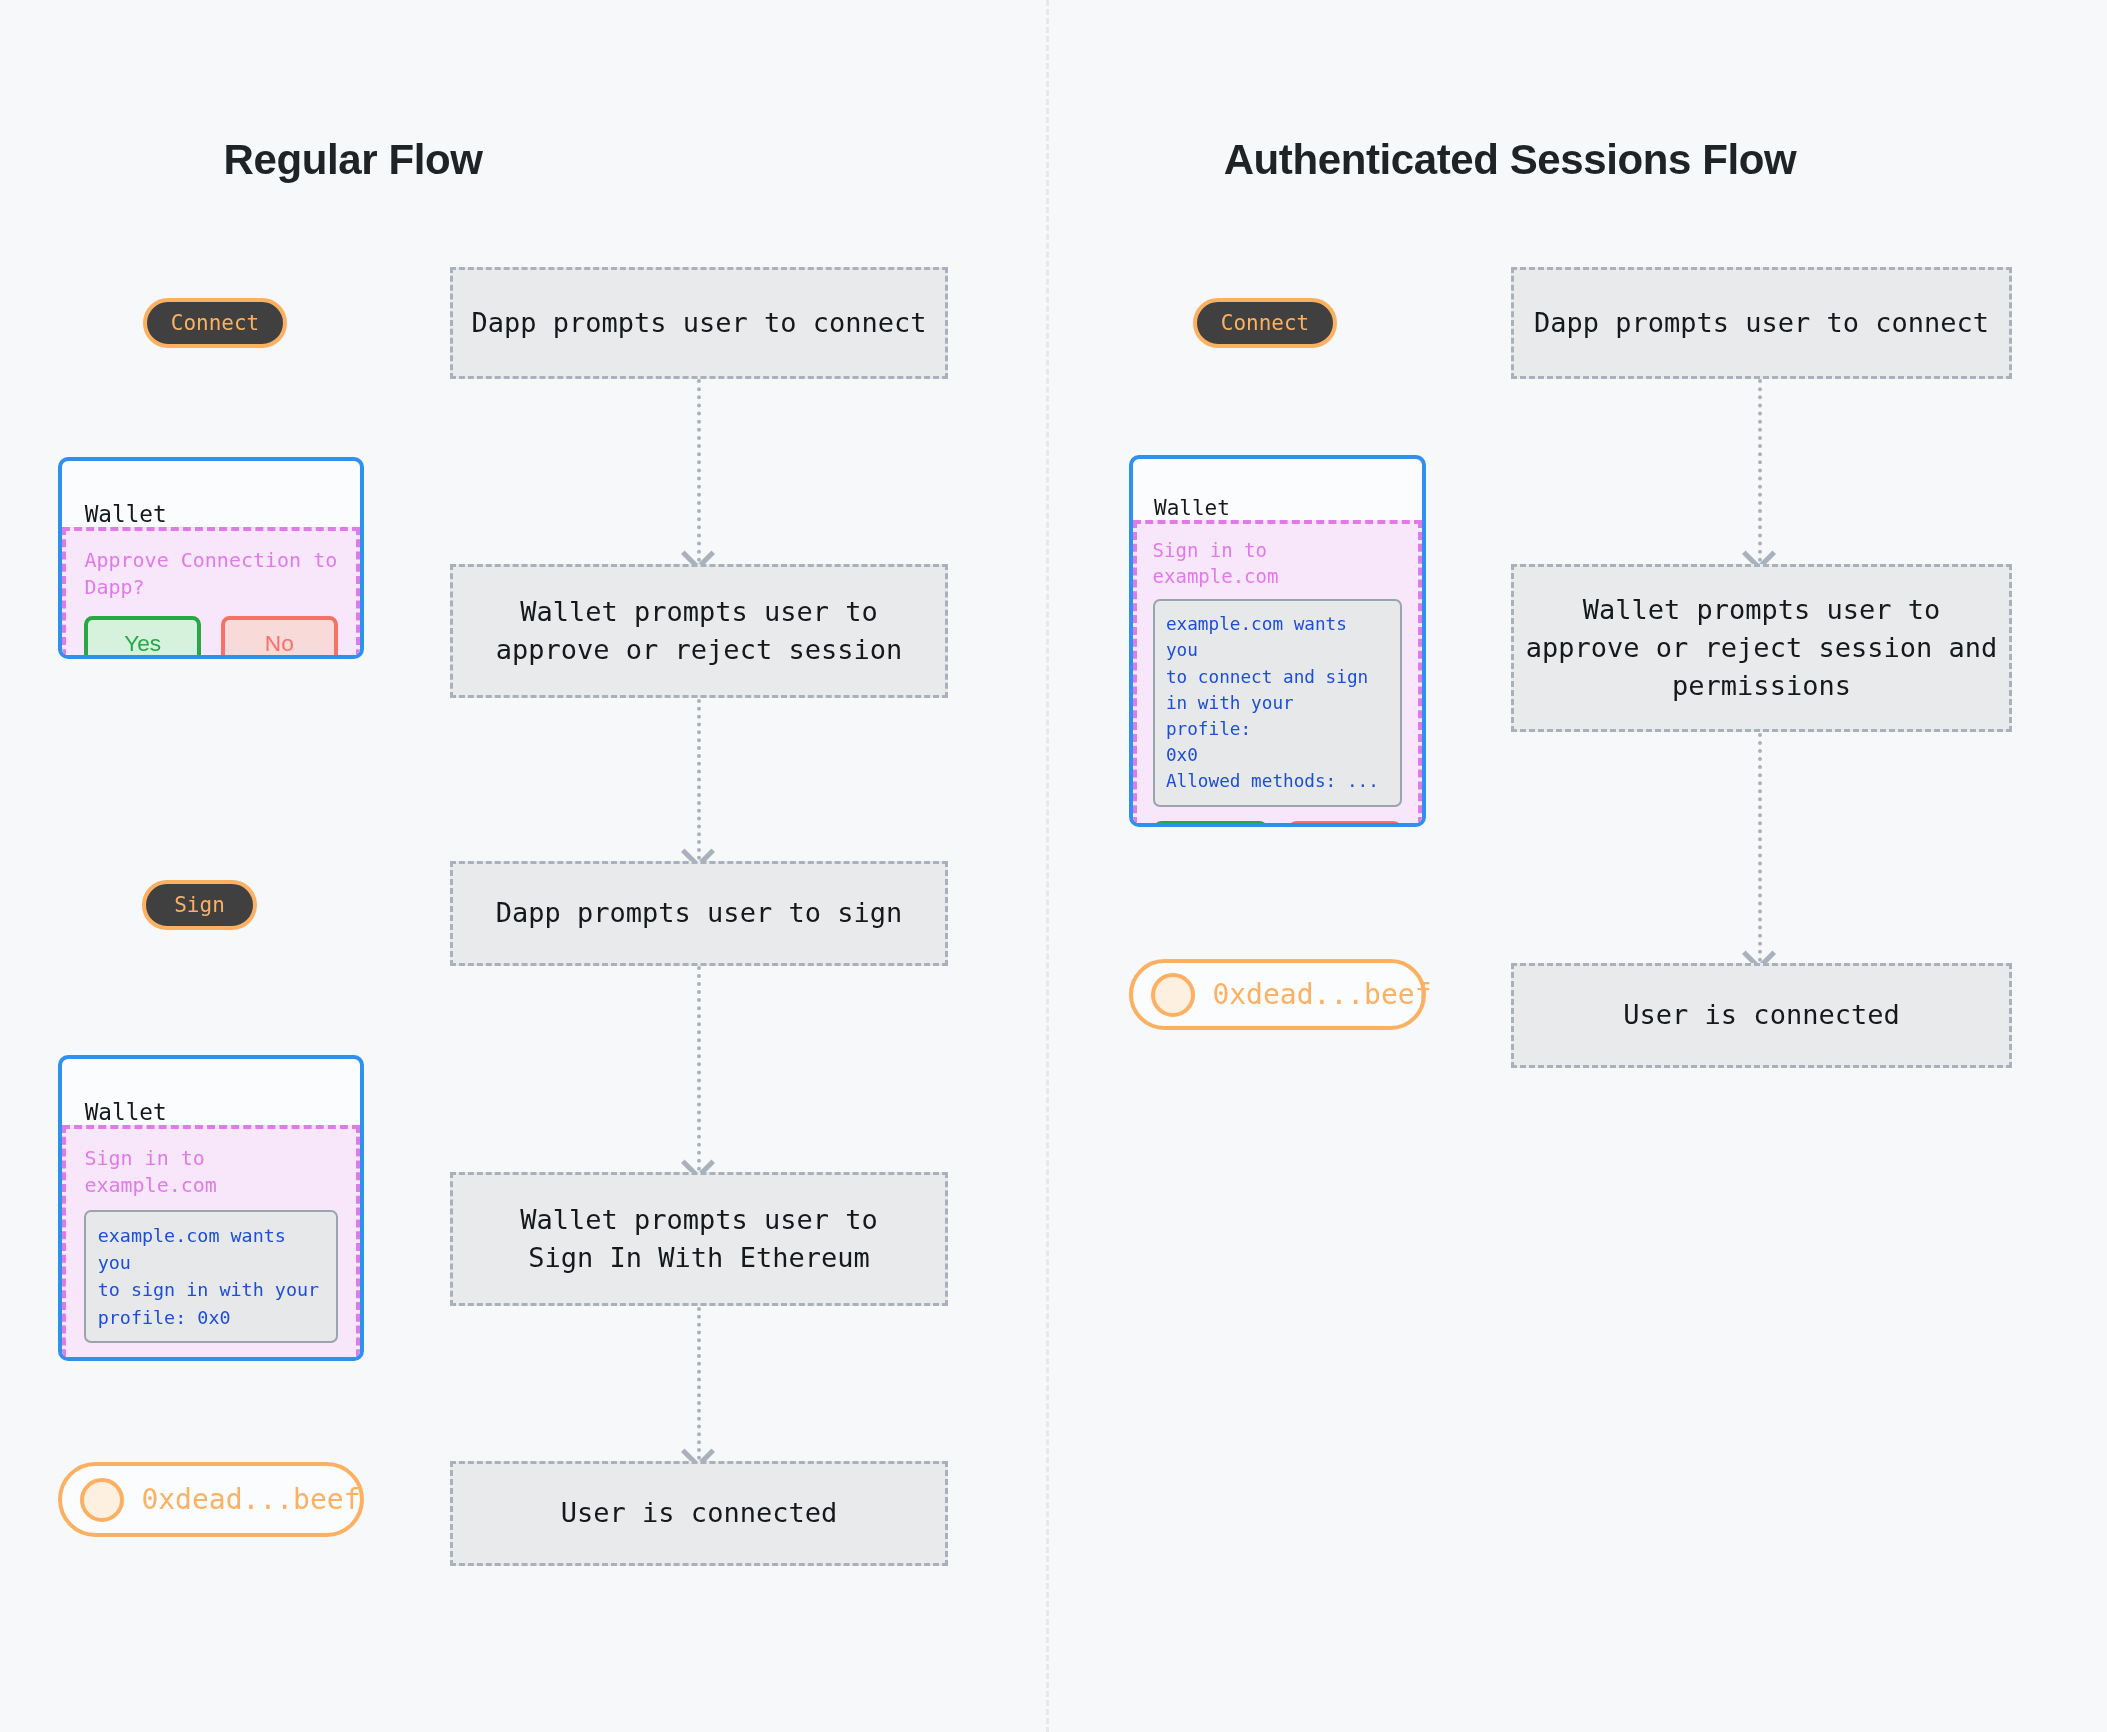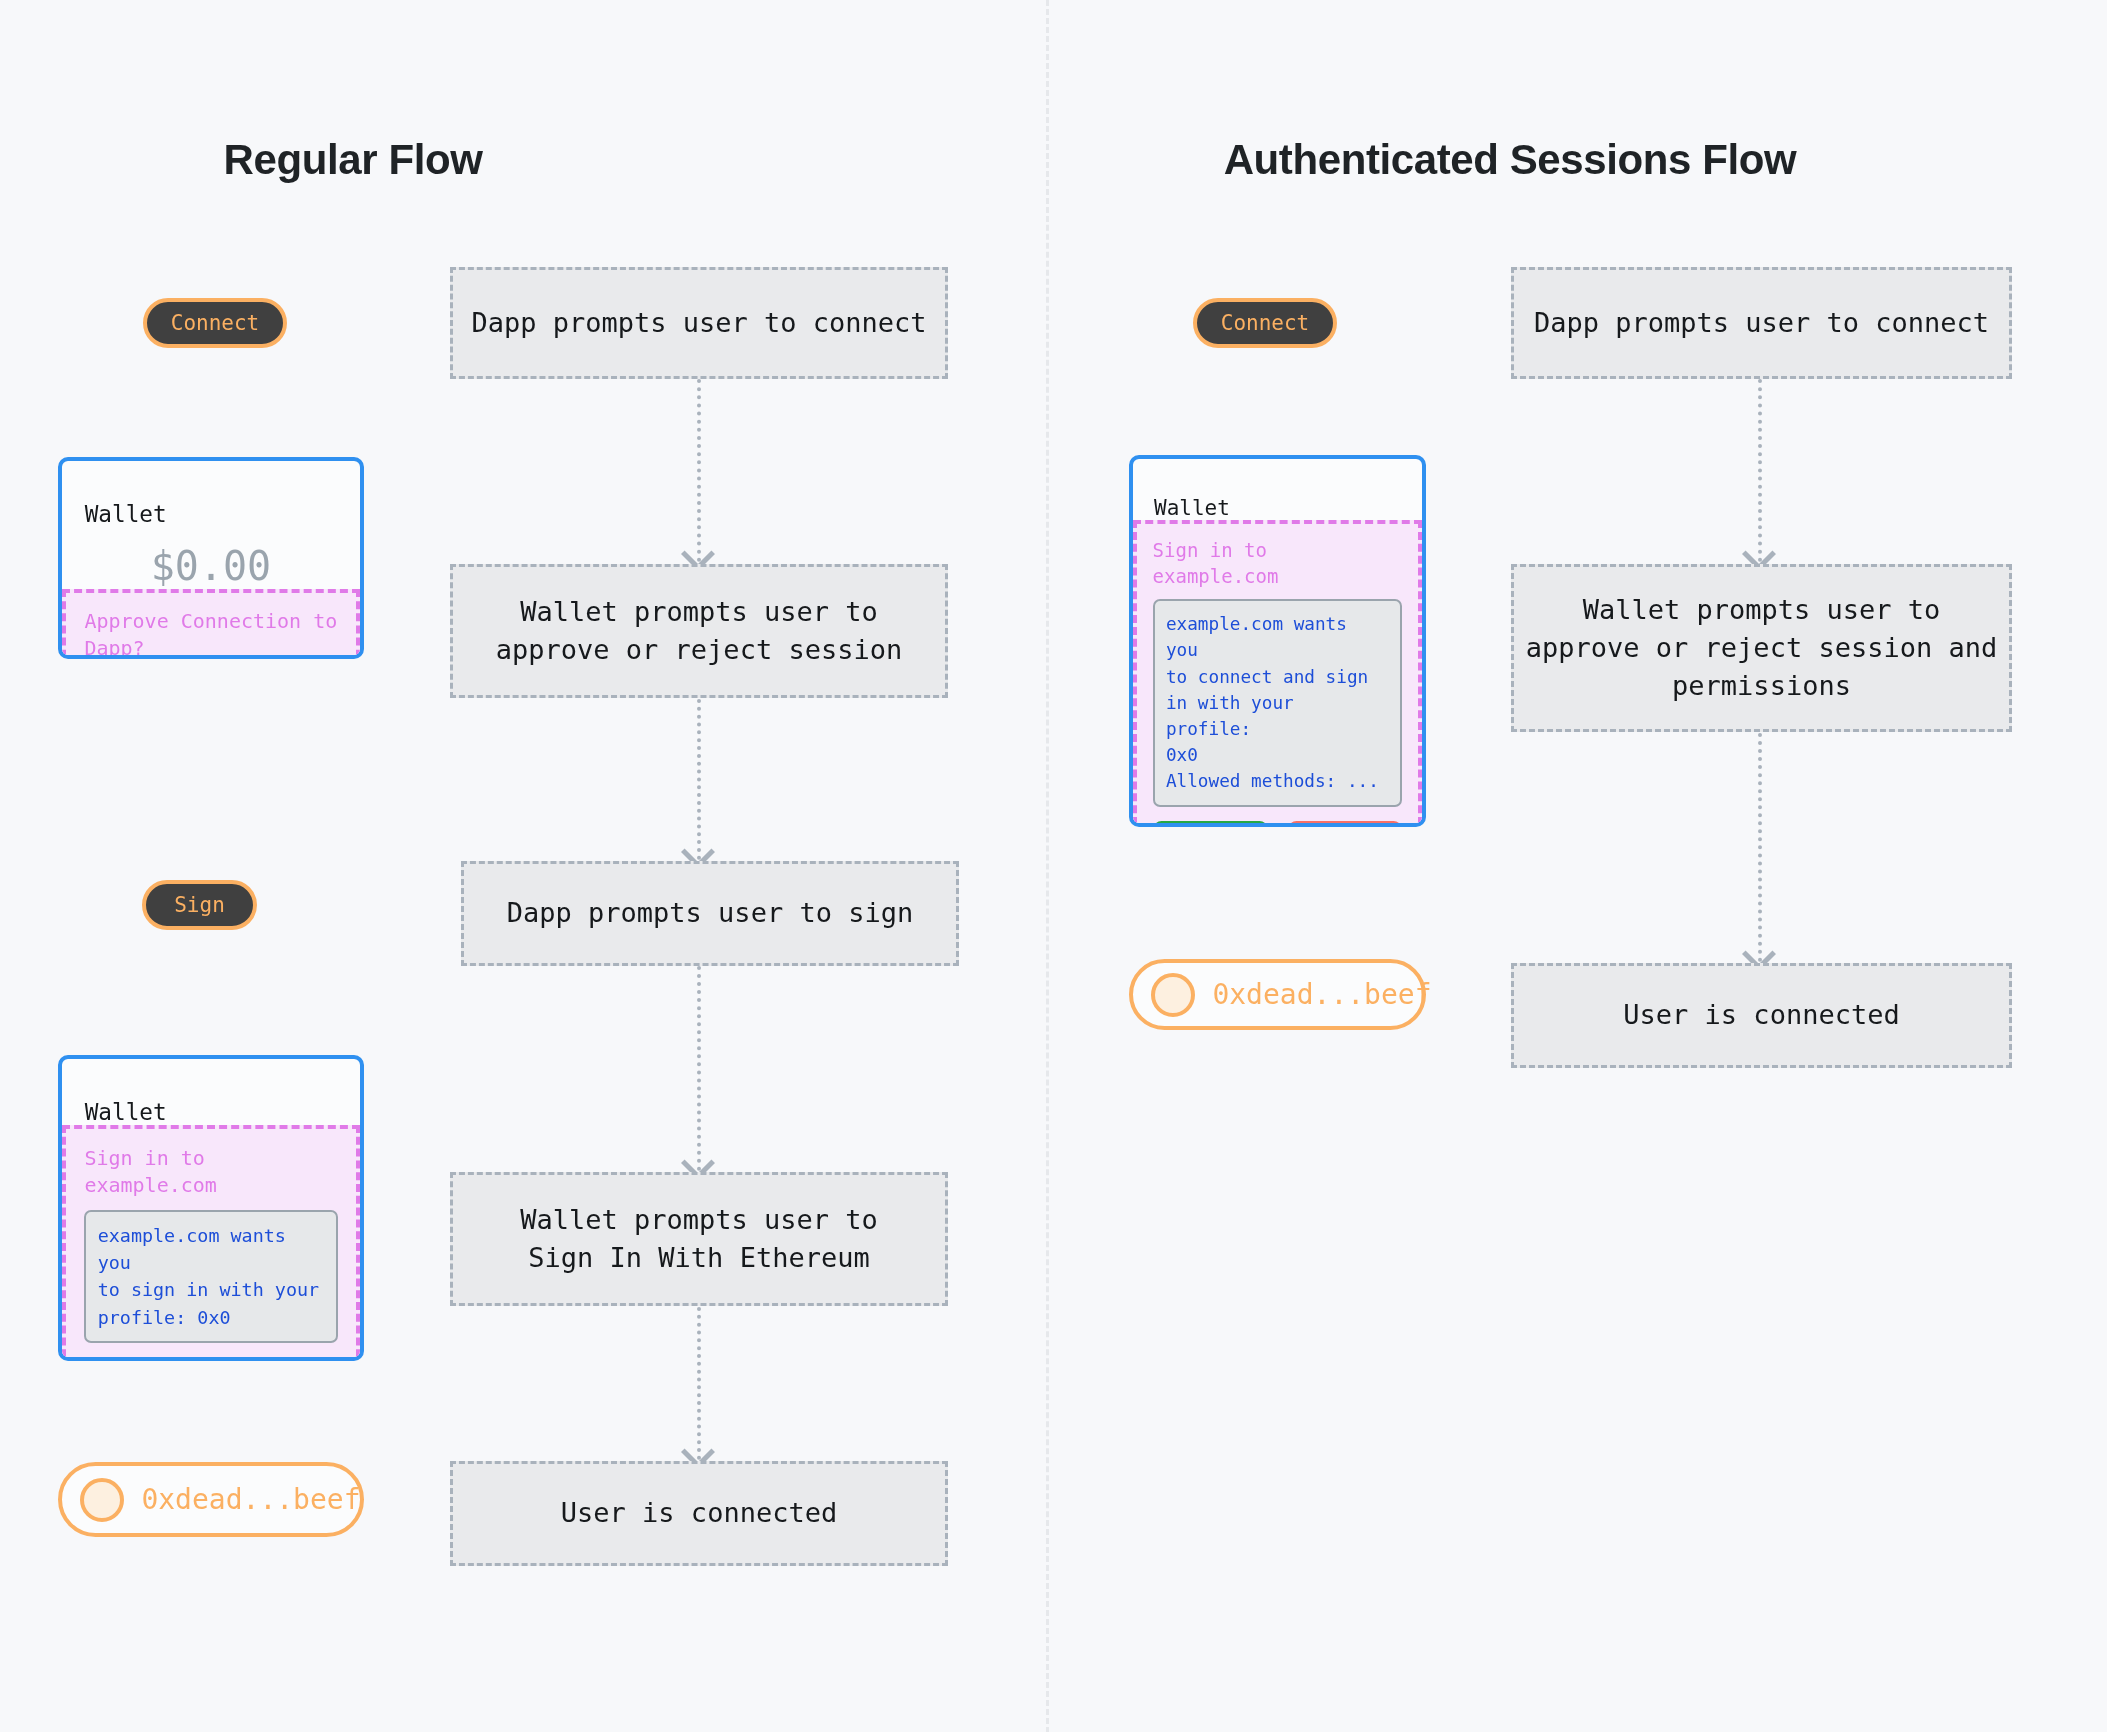--- a/index.html
+++ b/index.html
@@ -168,21 +168,20 @@
 <div class="divider"></div>
 
 <div class="column col-left">
 
   <div class="flow-title">Regular Flow</div>
 
   <div class="mock pill-btn" style="left:143px; top:298px; width:144px; height:50px;">Connect</div>
 
   <div class="mock wallet-card" style="left:58px; top:457px; width:306px; height:202px;">
     <div class="wallet-label">Wallet</div>
-    <div class="wallet-balance">$0.00</div>
     <div class="wallet-spacer"></div>
     <div class="prompt-panel" style="height:178px;">
       <div class="prompt-title">Approve Connection
 to Dapp?</div>
       <div class="prompt-actions" style="margin-top:15.6px;">
         <div class="btn-yes">Yes</div>
         <div class="btn-no">No</div>
       </div>
     </div>
   </div>
@@ -213,21 +212,21 @@
 
   <div class="conn" style="left:697px; top:379px; height:183px;"></div>
   <div class="arrow" style="left:686px; top:542px;"></div>
 
   <div class="node" style="left:450px; top:564px; width:498px; height:134px;">Wallet prompts user to
 approve or reject session</div>
 
   <div class="conn" style="left:697px; top:699px; height:161px;"></div>
   <div class="arrow" style="left:686px; top:840px;"></div>
 
-  <div class="node" style="left:461px; top:861px; width:498px; height:105px;">Dapp prompts user to sign</div>
+  <div class="node" style="left:450px; top:861px; width:498px; height:105px;">Dapp prompts user to sign</div>
 
   <div class="conn" style="left:697px; top:966px; height:205px;"></div>
   <div class="arrow" style="left:686px; top:1151px;"></div>
 
   <div class="node" style="left:450px; top:1172px; width:498px; height:134px;">Wallet prompts user to
 Sign In With Ethereum</div>
 
   <div class="conn" style="left:697px; top:1307px; height:153px;"></div>
   <div class="arrow" style="left:686px; top:1440px;"></div>
 

